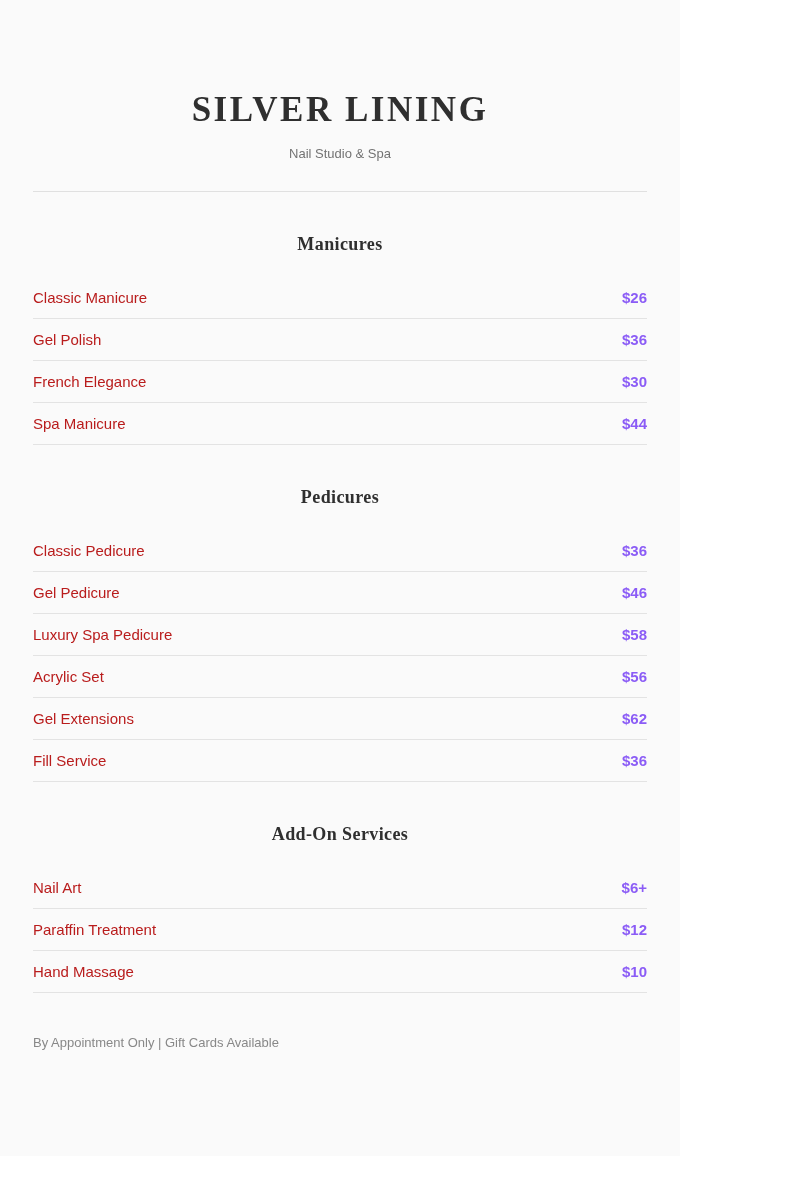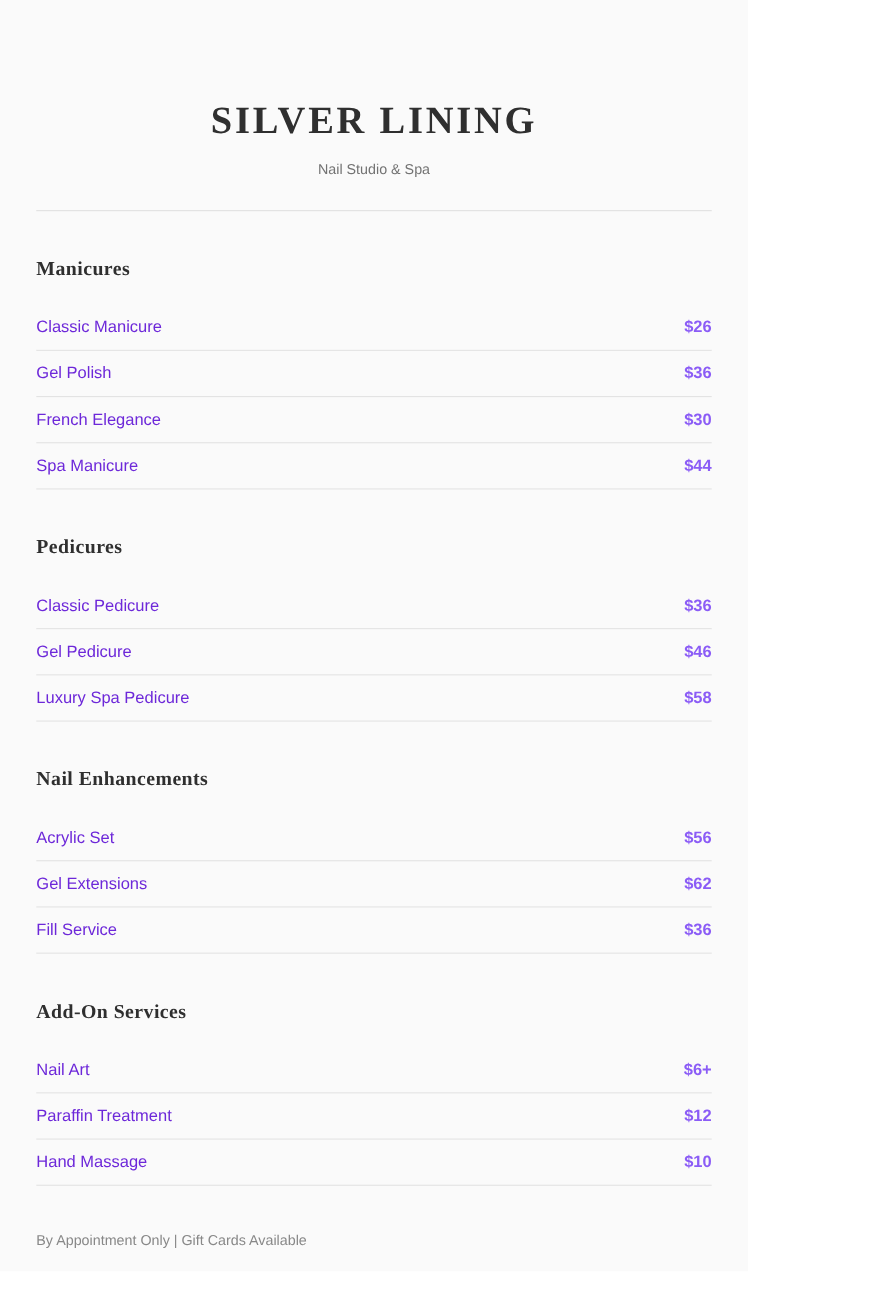--- a/index.html
+++ b/index.html
@@ -40,33 +40,33 @@
     border: none;
     border-top: 1px solid #e0e0e0;
     margin: 30px 0 0;
   }
   .section-heading {
     margin: 42px 0 22px;
     font-family: "Liberation Serif", serif;
     font-weight: 700;
     font-size: 18px;
     letter-spacing: 0.4px;
-    text-align: left;
+    text-align: center;
     color: #2f2f2f;
   }
   .menu-row {
     display: flex;
     justify-content: space-between;
     align-items: center;
     padding: 12px 0;
     border-bottom: 1px solid #e3e3e3;
     font-size: 15px;
     line-height: 17px;
   }
-  .item-name { color: #6d28d9; }
+  .item-name { color: #b91c1c; }
   .item-price { color: #8b5cf6; font-weight: 700; }
   .footer-note {
     margin: 42px 0 0;
     font-size: 13px;
     color: #888888;
   }
 </style>
 </head>
 <body>
 
@@ -119,21 +119,20 @@
   </div>
 
   <div class="menu-row">
     <span class="item-name">Luxury Spa Pedicure</span>
     <span class="item-price">$58</span>
   </div>
 </div>
   </section>
 
   <section class="menu-section">
-    <h2 class="section-heading">Nail Enhancements</h2>
     <div class="rows">
   <div class="menu-row">
     <span class="item-name">Acrylic Set</span>
     <span class="item-price">$56</span>
   </div>
 
   <div class="menu-row">
     <span class="item-name">Gel Extensions</span>
     <span class="item-price">$62</span>
   </div>

